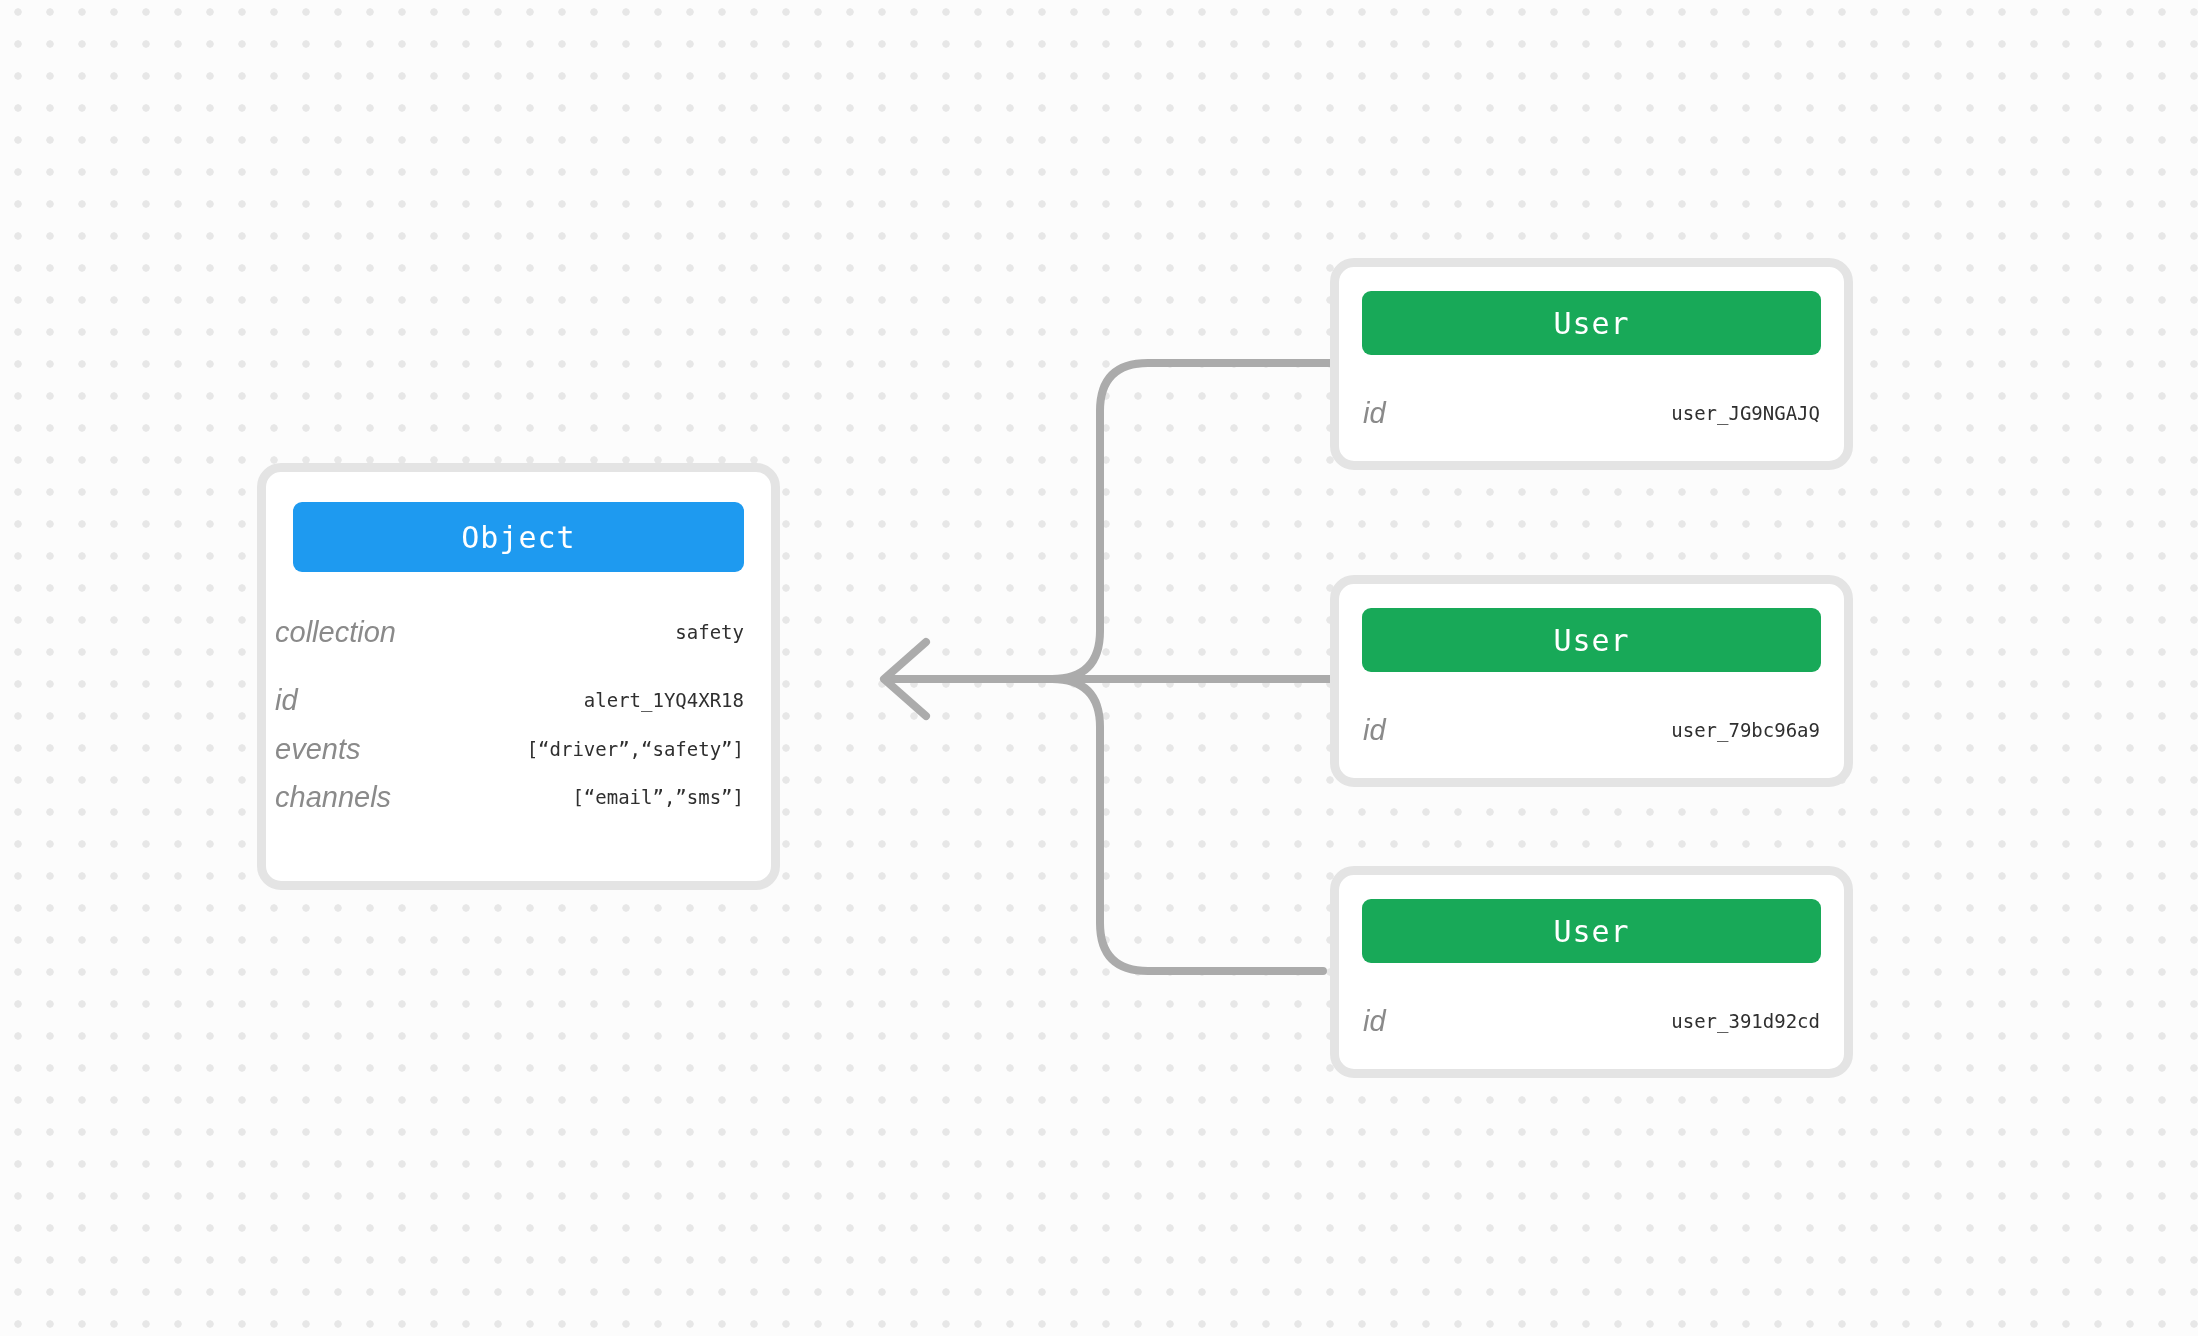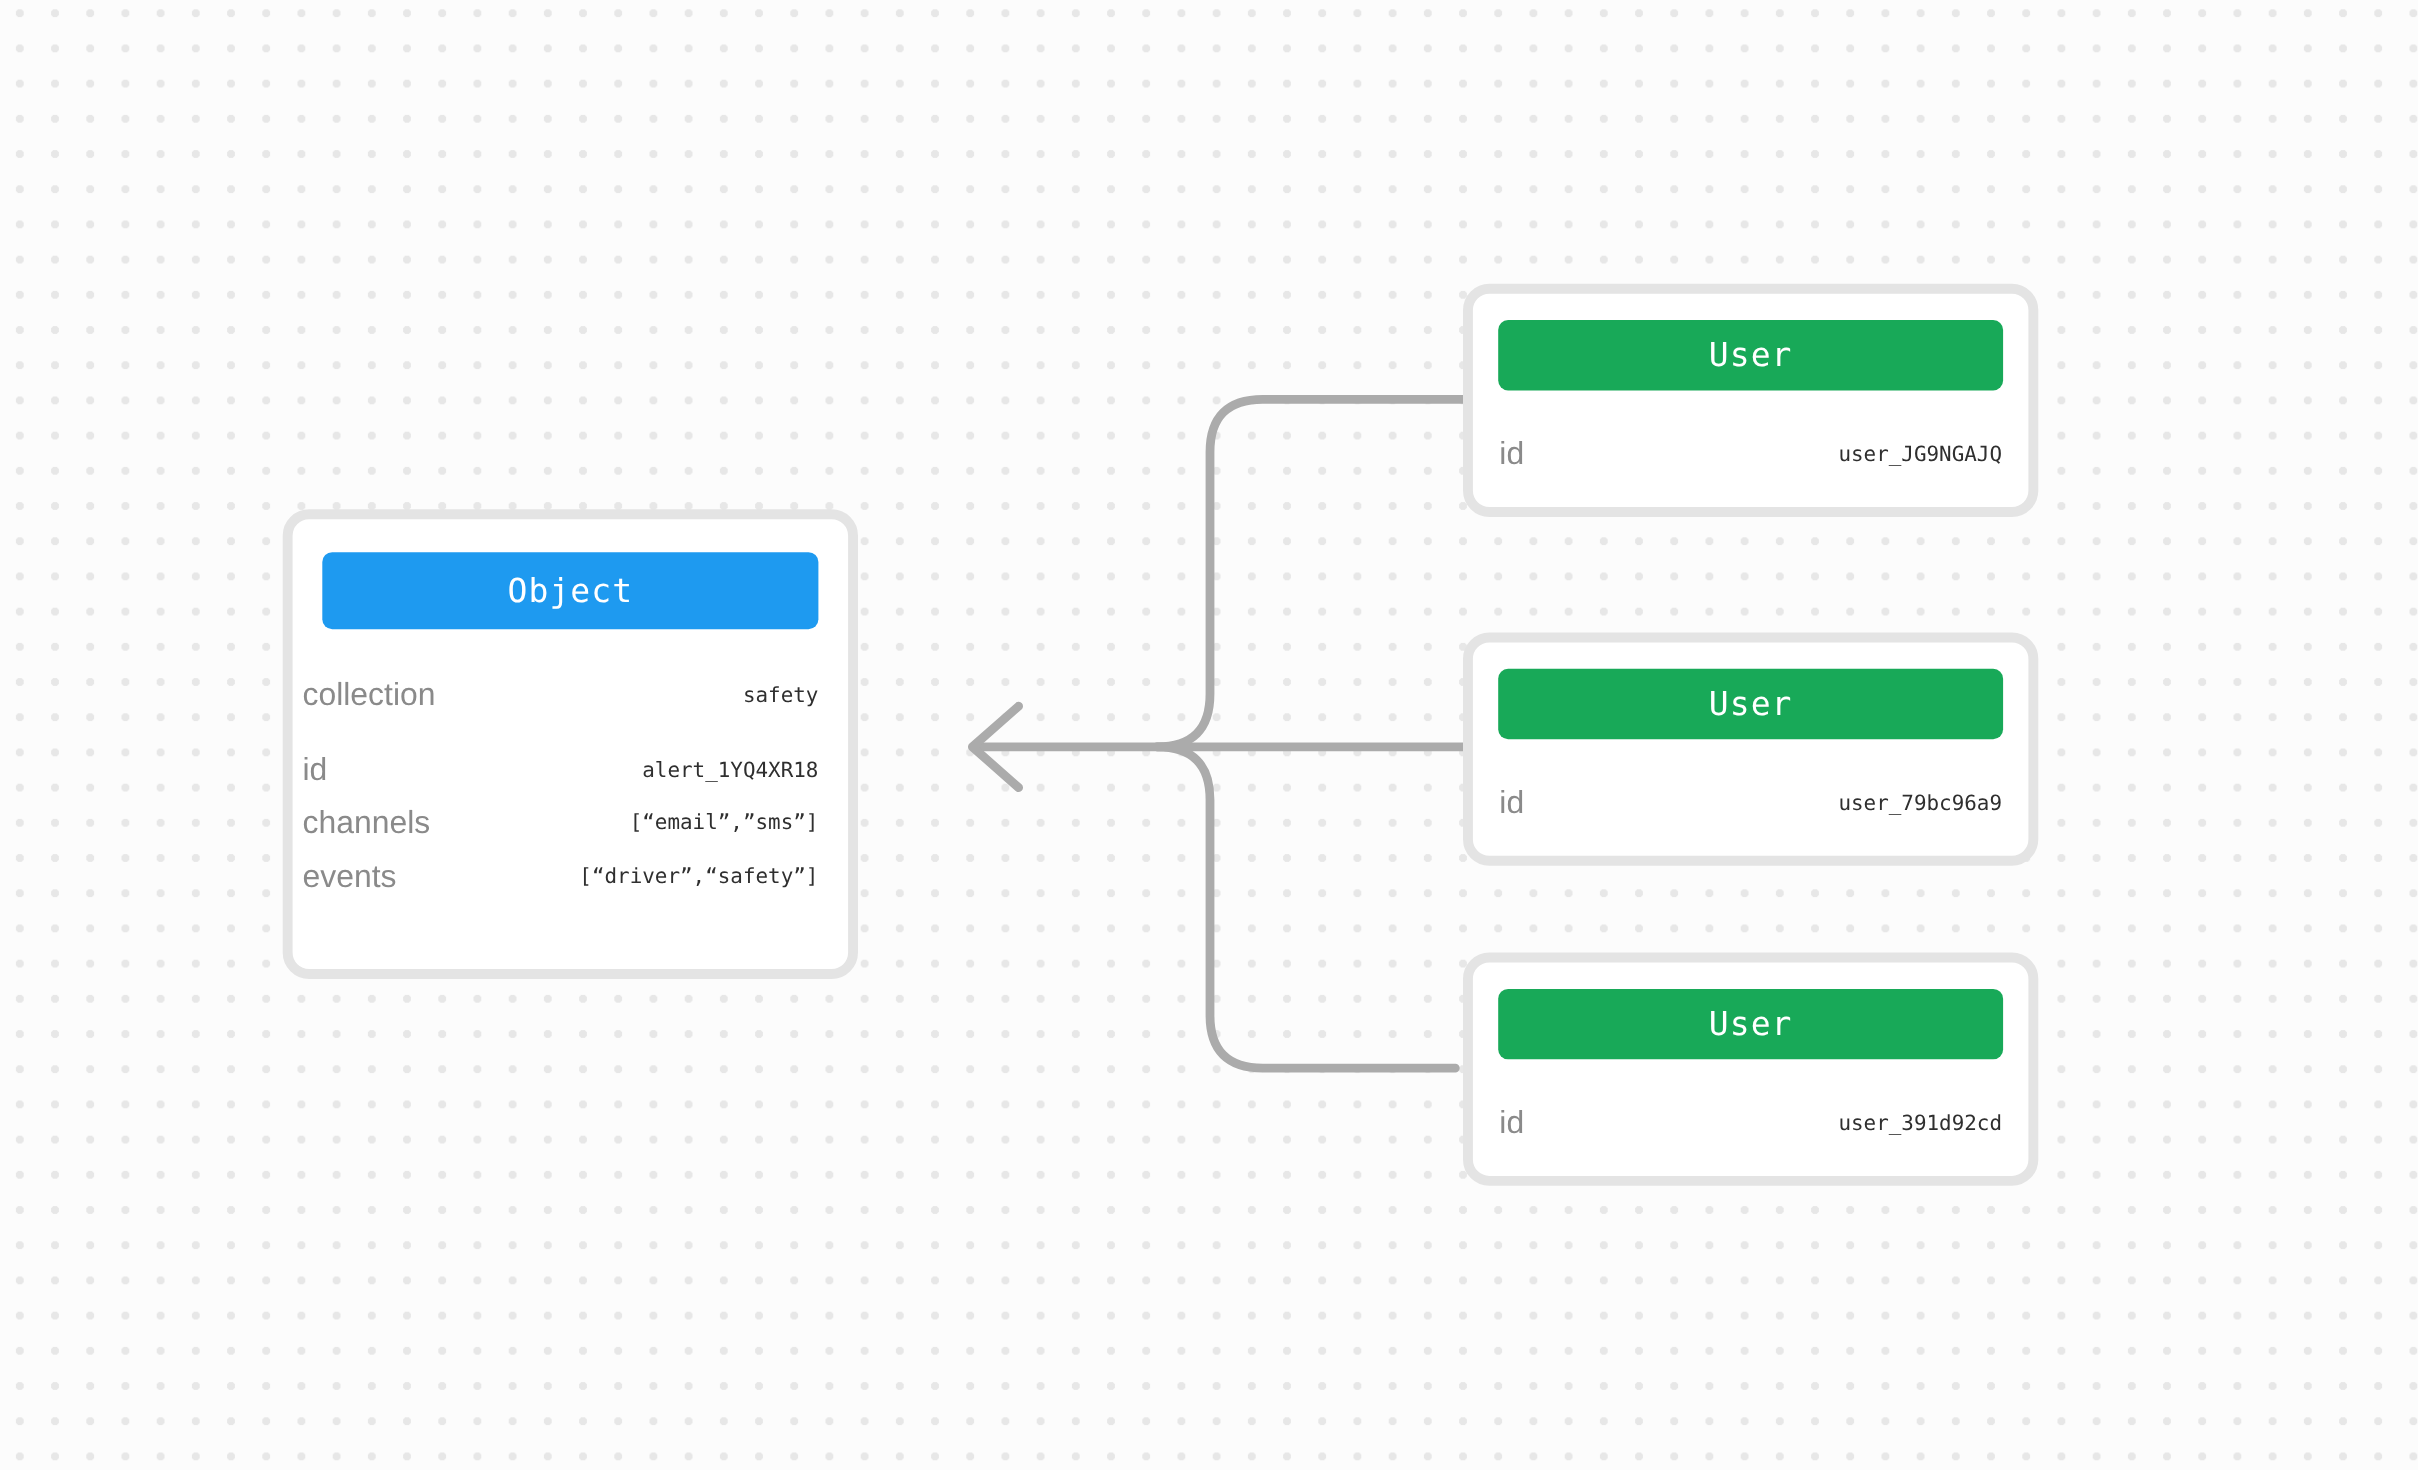--- a/index.html
+++ b/index.html
@@ -72,20 +72,21 @@
 
   .row-collection { margin-top: 42px; }
   .row-id        { margin-top: 32px; }
   .row-channels  { margin-top: 12px; }
   .row-events    { margin-top: 13px; }
 
   .field-label {
     font-family: "Liberation Sans", sans-serif;
     font-size: 29px;
     color: #8a8a8a;
+    font-style: italic;
   }
   .field-value {
     font-family: "DejaVu Sans Mono", monospace;
     font-size: 19px;
     font-weight: 500;
     color: #2f2f2f;
     white-space: pre;
   }
 </style>
 </head>
@@ -103,27 +104,27 @@
     <span>Object</span>
   </div>
   <div class="field-row row-collection">
     <span class="field-label">collection</span>
     <span class="field-value">safety</span>
   </div>
   <div class="field-row row-id">
     <span class="field-label">id</span>
     <span class="field-value">alert_1YQ4XR18</span>
   </div>
+  <div class="field-row row-events">
+    <span class="field-label">events</span>
+    <span class="field-value">[“driver”,“safety”]</span>
+  </div>
   <div class="field-row row-channels">
     <span class="field-label">channels</span>
     <span class="field-value">[“email”,”sms”]</span>
-  </div>
-  <div class="field-row row-events">
-    <span class="field-label">events</span>
-    <span class="field-value">[“driver”,“safety”]</span>
   </div>
 </div>
 
 <div class="card user-card user-card-1">
   <div class="card-header">
     <span>User</span>
   </div>
   <div class="field-row">
     <span class="field-label">id</span>
     <span class="field-value">user_JG9NGAJQ</span>

